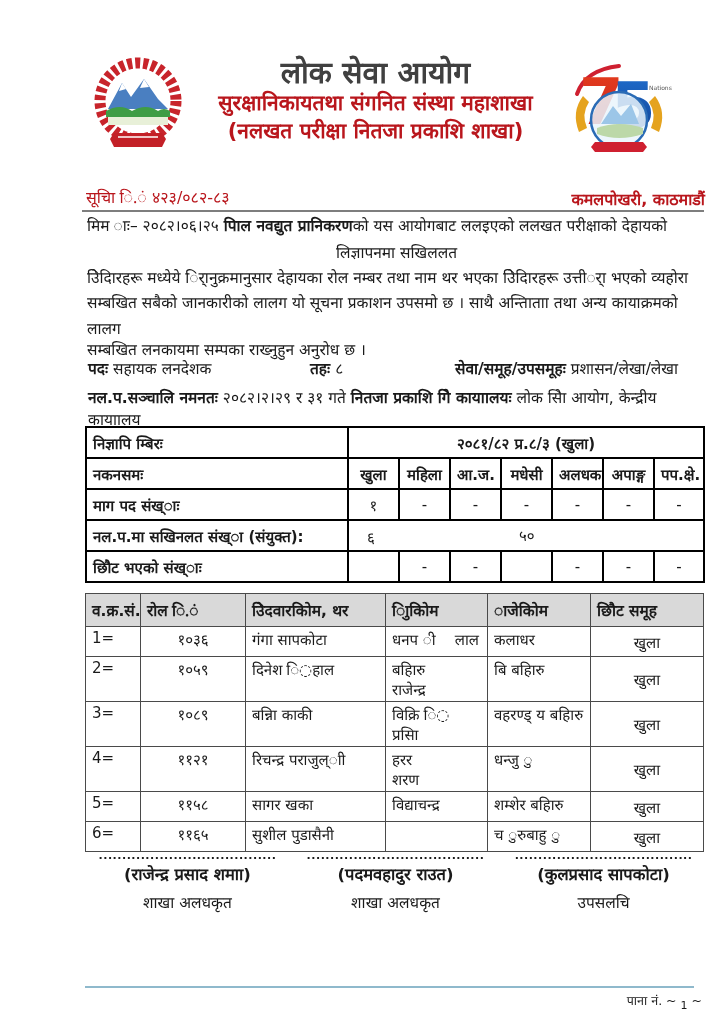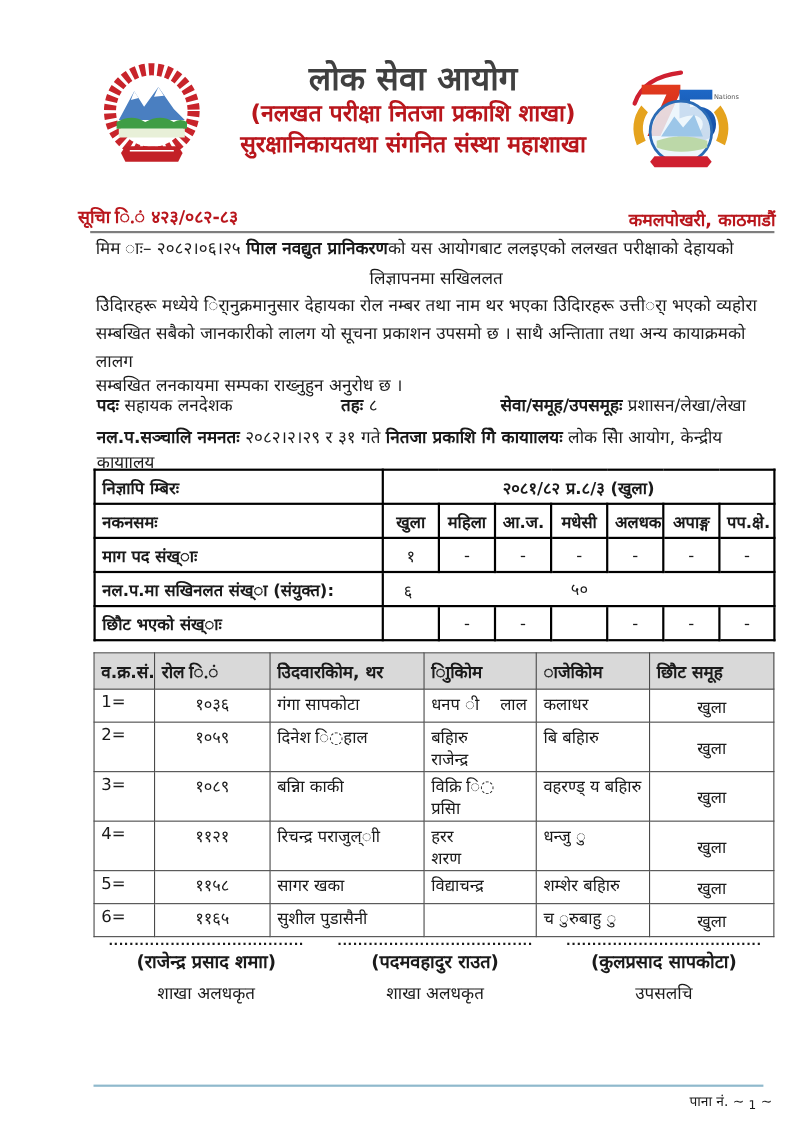--- a/index.html
+++ b/index.html
@@ -11,21 +11,21 @@
   .red{color:#b9161c;}
   .bold{font-weight:bold;}
   .pre{white-space:pre-wrap;}
 
   
   .header-center{left:178px;width:395px;top:57px;text-align:center;}
   .org-title{font-size:30px;font-weight:bold;color:#404040;line-height:1.05;}
   .dept{font-size:21px;font-weight:bold;color:#b9161c;line-height:1.35;}
 
   
-  .ref-left{left:71px;top:186px;font-size:16px;font-weight:bold;}
+  .ref-left{left:86px;top:186px;font-size:16px;font-weight:normal;}
   .ref-right{right:19px;top:188px;font-size:16px;font-weight:bold;}
   .ref-rule{left:82px;right:20px;top:210px;height:2px;background:#7e7e7e;}
 
   
   .para{left:87px;right:18px;font-size:15.5px;line-height:1.35;white-space:pre-wrap;}
 
   .inline-label{font-weight:bold;}
 
   
   .t1{left:85px;top:426px;border-collapse:collapse;table-layout:fixed;width:618px;}
@@ -68,22 +68,22 @@
     <polygon points="52,24 57,32 48,33" fill="#ffffff"></polygon>
     <path d="M14,56 Q28,48 40,56 Q54,48 66,56 Q72,52 78,56 L78,62 L14,62 Z" fill="#3f9d45"></path>
     <rect x="16" y="62" width="60" height="8" fill="#e8f0d8"></rect>
     <path d="M22,78 L70,78 L74,84 L70,92 L22,92 L18,84 Z" fill="#c32027"></path>
     <path d="M26,82 L66,82" stroke="#ffffff" stroke-width="1.5"></path>
   </svg>
 </div>
 
 <div class="abs header-center">
   <div class="org-title">लोक सेवा आयोग</div>
+  <div class="dept">सुरक्षानिकायतथा संगनित संस्था महाशाखा</div>
   <div class="dept">(नलखत परीक्षा नितजा प्रकाशि शाखा)</div>
-  <div class="dept">सुरक्षानिकायतथा संगनित संस्था महाशाखा</div>
 </div>
 
 <div class="abs" style="left:565px;top:52px;width:108px;height:112px;">
   <svg width="108" height="112" viewBox="0 0 108 112">
     <defs>
       <linearGradient id="g7" x1="0" y1="0" x2="0" y2="1">
         <stop offset="0" stop-color="#e8401c"></stop>
           <stop offset="1" stop-color="#c01d23"></stop>
       </linearGradient>
       <linearGradient id="g5" x1="0" y1="0" x2="0" y2="1">

